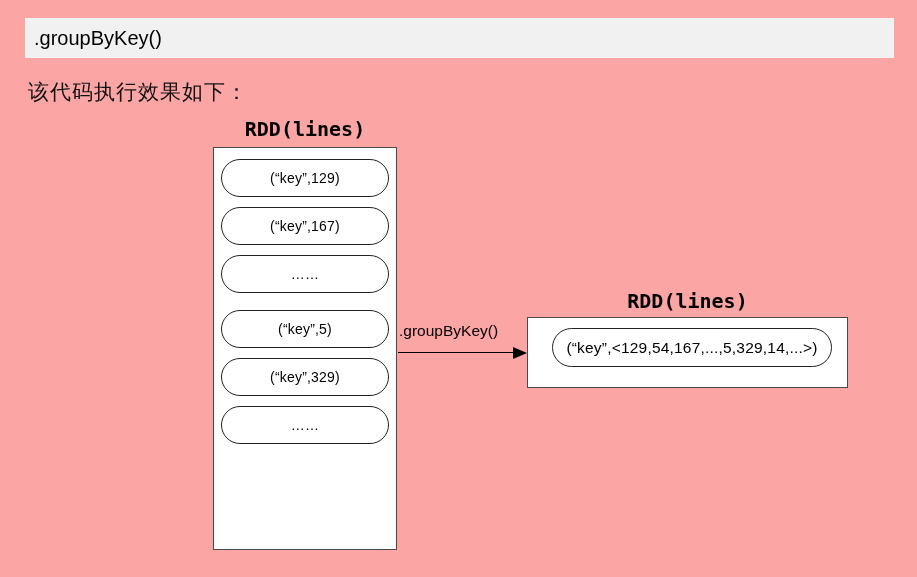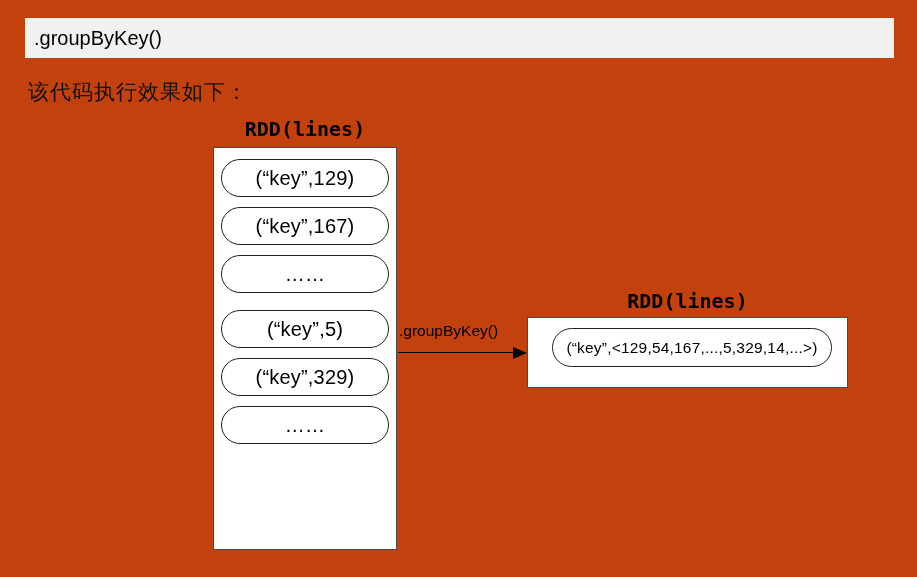--- a/index.html
+++ b/index.html
@@ -1,20 +1,20 @@
 <!DOCTYPE html>
 <html><head>
 <meta charset="utf-8">
 <style>
   html, body { margin: 0; padding: 0; background: #ffffff; }
   .page {
     position: relative;
     width: 917px;
     height: 577px;
-    background: #c2410c;
+    background: #fca5a5;
     font-family: "Liberation Sans", sans-serif;
     color: #000000;
     overflow: hidden;
   }
   .header-bar {
     position: absolute;
     left: 25px; top: 18px;
     width: 869px; height: 40px;
     background: #f1f1f1;
     display: flex; align-items: center;
@@ -58,21 +58,21 @@
     left: 527px; top: 317px;
     width: 321px; height: 71px;
     padding: 10px 15px 0 24px;
   }
   .pill {
     height: 38px;
     border: 1px solid #222222;
     border-radius: 19px;
     background: #ffffff;
     display: flex; align-items: center; justify-content: center;
-    font-size: 20px;
+    font-size: 14px;
     box-sizing: border-box;
     margin-bottom: 10px;
     letter-spacing: 0.2px;
     white-space: nowrap;
   }
   .pill.group-start { margin-top: 7px; }
   .res-box .pill {
     height: 39px;
     border-radius: 20px;
     font-size: 15.5px;

